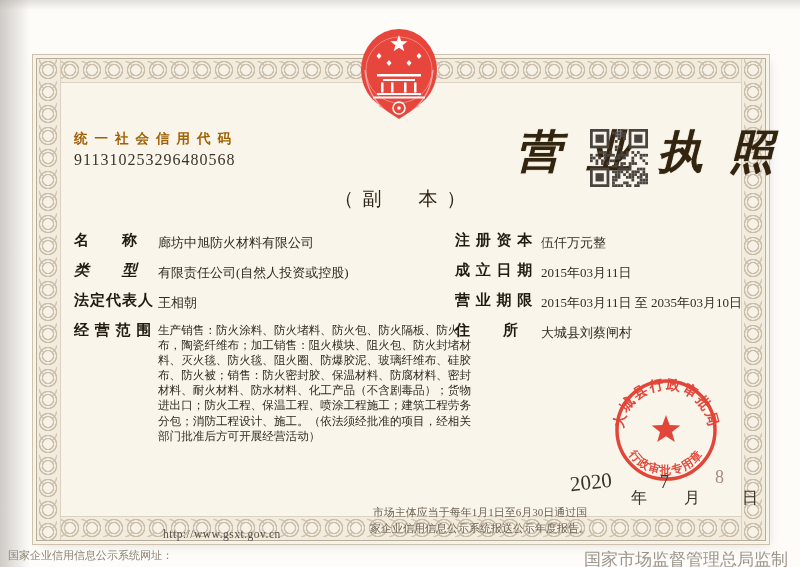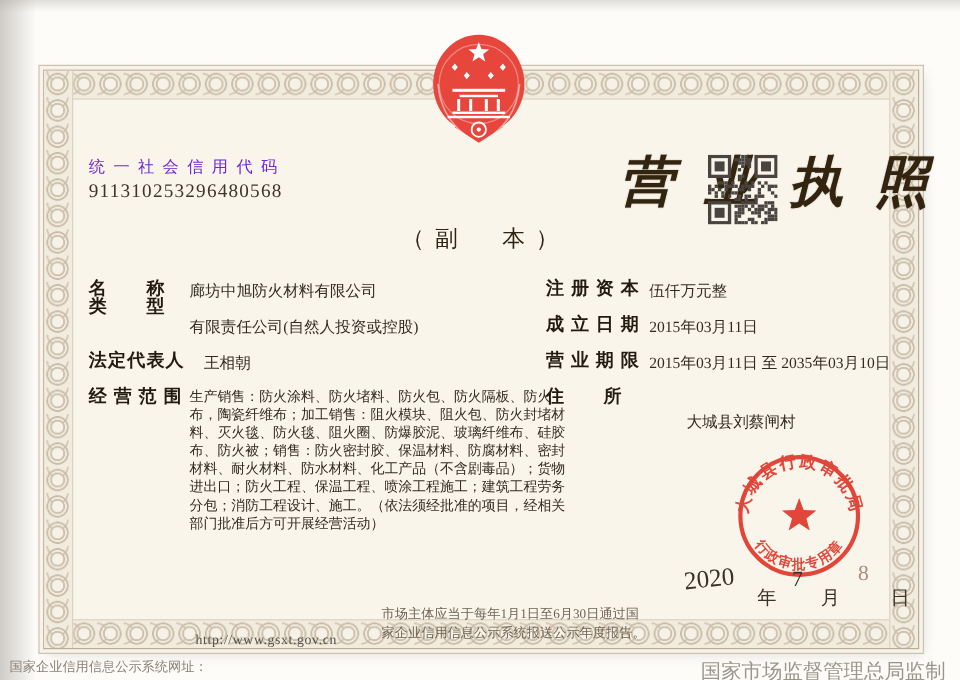--- a/index.html
+++ b/index.html
@@ -39,21 +39,21 @@
       radial-gradient(circle at 11px 11px, transparent 7.5px, #c9bca9 8px, #c9bca9 9px, transparent 9.5px),
       radial-gradient(circle at 11px 0px, transparent 7.5px, #d3c7b6 8px, #d3c7b6 9px, transparent 9.5px);
   }
   .edge-left { left:0; border-right:1px solid #ddd2c1; }
   .edge-right { right:0; border-left:1px solid #ddd2c1; }
 
   .abs { position:absolute; z-index:4; }
 
   .emblem { left:357px; top:24px; width:84px; height:96px; z-index:5; }
 
-  .credit-label { left:74px; top:130px; font-size:13.5px; font-weight:400; letter-spacing:7px; color:#6d28d9; }
+  .credit-label { left:74px; top:130px; font-size:13.5px; font-weight:700; letter-spacing:7px; color:#a16207; }
   .credit-code  { left:74px; top:151px; font-size:16px; letter-spacing:1px; color:#3c352b; }
 
   .title { left:0; right:0; top:122px; text-align:right; font-size:45px; font-weight:700;
            letter-spacing:26px; padding-left:26px; color:#33240f; text-shadow:0 0 1px rgba(51,36,15,.6);font-style:italic; }
   .subtitle { left:0; right:0; top:186px; text-align:center; font-size:19px; letter-spacing:9px;
               padding-left:9px; color:#2e2517; }
 
   .qr { left:590px; top:129px; width:58px; height:58px; }
   .qr-caption { left:664px; top:127px; width:86px; font-size:9.5px; line-height:12px;
                 color:#6b6257; white-space:pre-line; }
@@ -67,21 +67,21 @@
   .seal { left:600px; top:366px; width:132px; height:132px; z-index:6; opacity:.9; }
 
   .date-part { font-size:16px; color:#3a3228; z-index:7; }
   .d-year  { left:570px; top:470px; font-size:21px; transform:rotate(-6deg); }
   .d-yu    { left:631px; top:488px; }
   .d-month { left:660px; top:472px; font-size:18px; }
   .d-mu    { left:684px; top:488px; }
   .d-day   { left:715px; top:467px; font-size:18px; color:#8a6a5c; opacity:.75; }
   .d-du    { left:742px; top:488px; }
 
-  .notice { left:318px; top:505px; width:324px; text-align:left; font-size:11px; line-height:15.5px;
+  .notice { left:318px; top:505px; width:324px; text-align:center; font-size:11px; line-height:15.5px;
             color:#6f6354; white-space:pre-line; z-index:6; }
   .url    { left:163px; top:528px; font-size:11.5px; letter-spacing:.5px; color:#56504a; z-index:6; }
   .foot-left  { left:8px;  top:548px; font-size:11px; color:#8b8174; z-index:3; }
   .foot-right { right:12px; top:548px; font-size:17px; color:#9b958c; z-index:3; }
 </style>
 </head>
 <body>
 
 <div class="license">
 
@@ -256,25 +256,25 @@
       <rect x="15" y="1" width="5" height="5" fill="#f9f5ea"></rect>
       <rect x="16" y="2" width="3" height="3" fill="#4a4440"></rect>
       <rect x="0" y="14" width="7" height="7" fill="#4a4440"></rect>
       <rect x="1" y="15" width="5" height="5" fill="#f9f5ea"></rect>
       <rect x="2" y="16" width="3" height="3" fill="#4a4440"></rect>
     </svg>
 
   <div class="abs flabel" style="left:74px; top:231px;">名　　称</div>
   <div class="abs fvalue" style="left:158px; top:234px;">廊坊中旭防火材料有限公司</div>
 
-  <div class="abs flabel" style="left:74px; top:246px;">类　　型</div>
+  <div class="abs flabel" style="left:74px; top:261px;font-style:italic;">类　　型</div>
   <div class="abs fvalue" style="left:158px; top:264px;">有限责任公司(自然人投资或控股)</div>
 
   <div class="abs flabel" style="left:74px; top:291px;">法定代表人</div>
-  <div class="abs fvalue" style="left:158px; top:294px;margin-left:12px;">王相朝</div>
+  <div class="abs fvalue" style="left:158px; top:294px;">王相朝</div>
 
   <div class="abs flabel" style="left:74px; top:321px;">经 营 范 围</div>
   <div class="abs fvalue scope" style="left:158px; top:323px;">生产销售：防火涂料、防火堵料、防火包、防火隔板、防火
 布，陶瓷纤维布；加工销售：阻火模块、阻火包、防火封堵材
 料、灭火毯、防火毯、阻火圈、防爆胶泥、玻璃纤维布、硅胶
 布、防火被；销售：防火密封胶、保温材料、防腐材料、密封
 材料、耐火材料、防水材料、化工产品（不含剧毒品）；货物
 进出口；防火工程、保温工程、喷涂工程施工；建筑工程劳务
 分包；消防工程设计、施工。（依法须经批准的项目，经相关
 部门批准后方可开展经营活动）</div>
@@ -282,21 +282,21 @@
   <div class="abs flabel" style="left:455px; top:231px;">注 册 资 本</div>
   <div class="abs fvalue" style="left:541px; top:234px;">伍仟万元整</div>
 
   <div class="abs flabel" style="left:455px; top:261px;">成 立 日 期</div>
   <div class="abs fvalue" style="left:541px; top:264px;">2015年03月11日</div>
 
   <div class="abs flabel" style="left:455px; top:291px;">营 业 期 限</div>
   <div class="abs fvalue" style="left:541px; top:294px;">2015年03月11日 至 2035年03月10日</div>
 
   <div class="abs flabel" style="left:455px; top:321px;">住　　所</div>
-  <div class="abs fvalue" style="left:541px; top:343px;margin-left:31px;">大城县刘蔡闸村</div>
+  <div class="abs fvalue" style="left:541px; top:324px;">大城县刘蔡闸村</div>
 
 
   <svg class="abs seal" viewBox="0 0 132 132">
     <defs>
       <path id="sealTop" d="M 25,79 A 43,43 0 1 1 107,79" fill="none"></path>
       <path id="sealBot" d="M 32,92 A 44,44 0 0 0 100,92" fill="none"></path>
     </defs>
     <circle cx="66" cy="64" r="49" fill="none" stroke="#e03326" stroke-width="3.5"></circle>
     <polygon fill="#e03326" points="66,49 69.7,58.9 80.3,59.4 72,66 74.8,76.1 66,70.3 57.2,76.1 60,66 51.7,59.4 62.3,58.9"></polygon>
     <text font-size="14" font-weight="700" fill="#e03326" letter-spacing="2">

